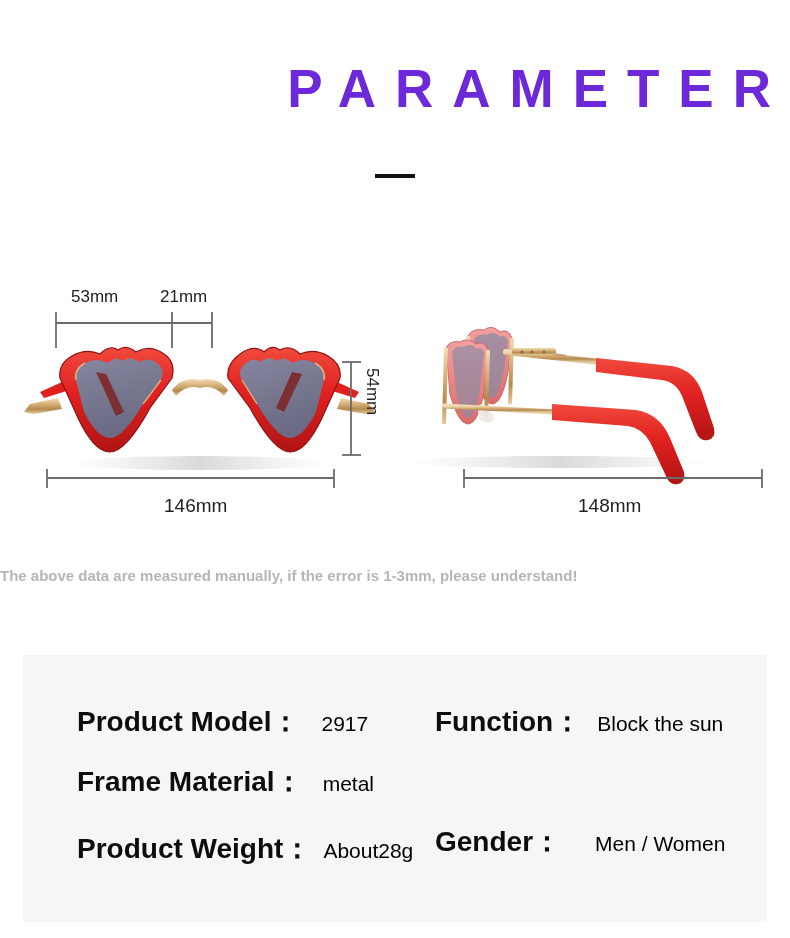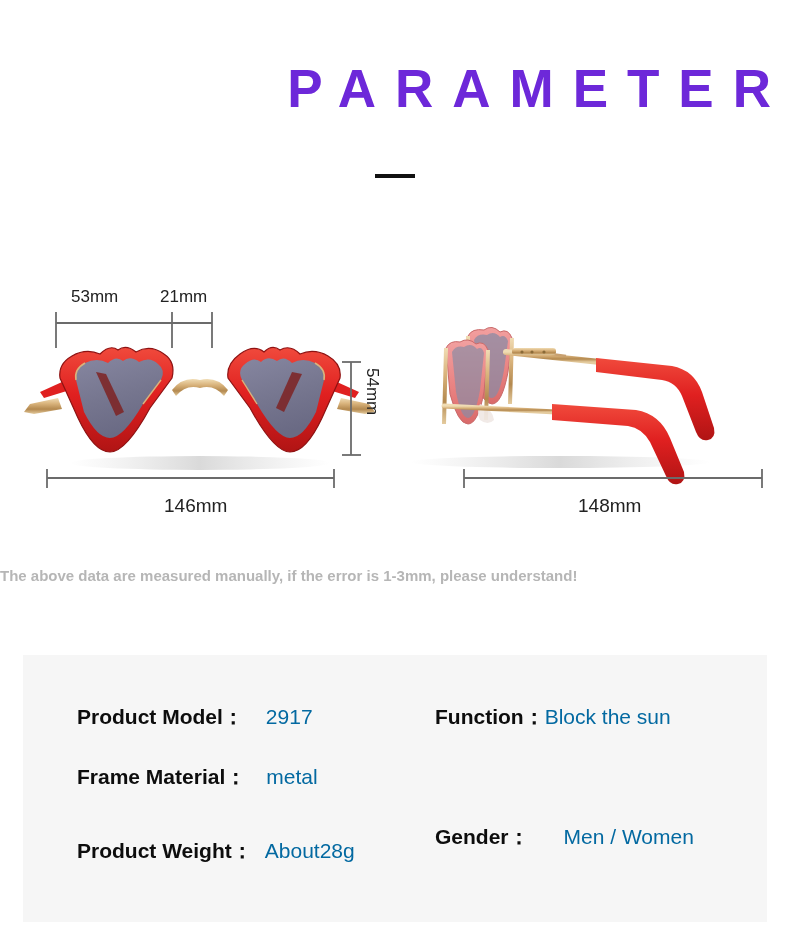--- a/index.html
+++ b/index.html
@@ -89,37 +89,37 @@
     height: 60px;
     align-items: flex-start;
   }
   .spec-cell {
     display: flex;
     align-items: baseline;
   }
   .spec-cell.left  { width: 370px; padding-left: 54px; box-sizing: border-box; }
   .spec-cell.right { width: 374px; padding-left: 42px; box-sizing: border-box; }
   .spec-label {
-    font-size: 21px;
+    font-size: 28px;
     font-weight: bold;
     color: #0d0d0d;
     white-space: nowrap;
   }
   .spec-value {
     font-size: 21px;
     font-weight: normal;
-    color: #0369a1;
+    color: #000000;
     white-space: nowrap;
     margin-left: 10px;
   }
   .spec-cell.left  .spec-value { min-width: 0; }
   .spec-cell.left.w-model    .spec-value { margin-left: 22px; }
   .spec-cell.left.w-material .spec-value { margin-left: 20px; }
   .spec-cell.left.w-weight   .spec-value { margin-left: 12px; margin-top: 16px; }
-  .spec-cell.right.w-function .spec-value { margin-left: 0; }
+  .spec-cell.right.w-function .spec-value { margin-left: 16px; }
   .spec-cell.right.w-style    .spec-value { margin-left: 58px; }
   .spec-cell.right.w-gender   .spec-value { margin-left: 34px; }
 </style>
 </head>
 <body>
 
 <div class="page-title">PARAMETER</div>
 <div class="title-rule"></div>
 
 <div class="diagram">

